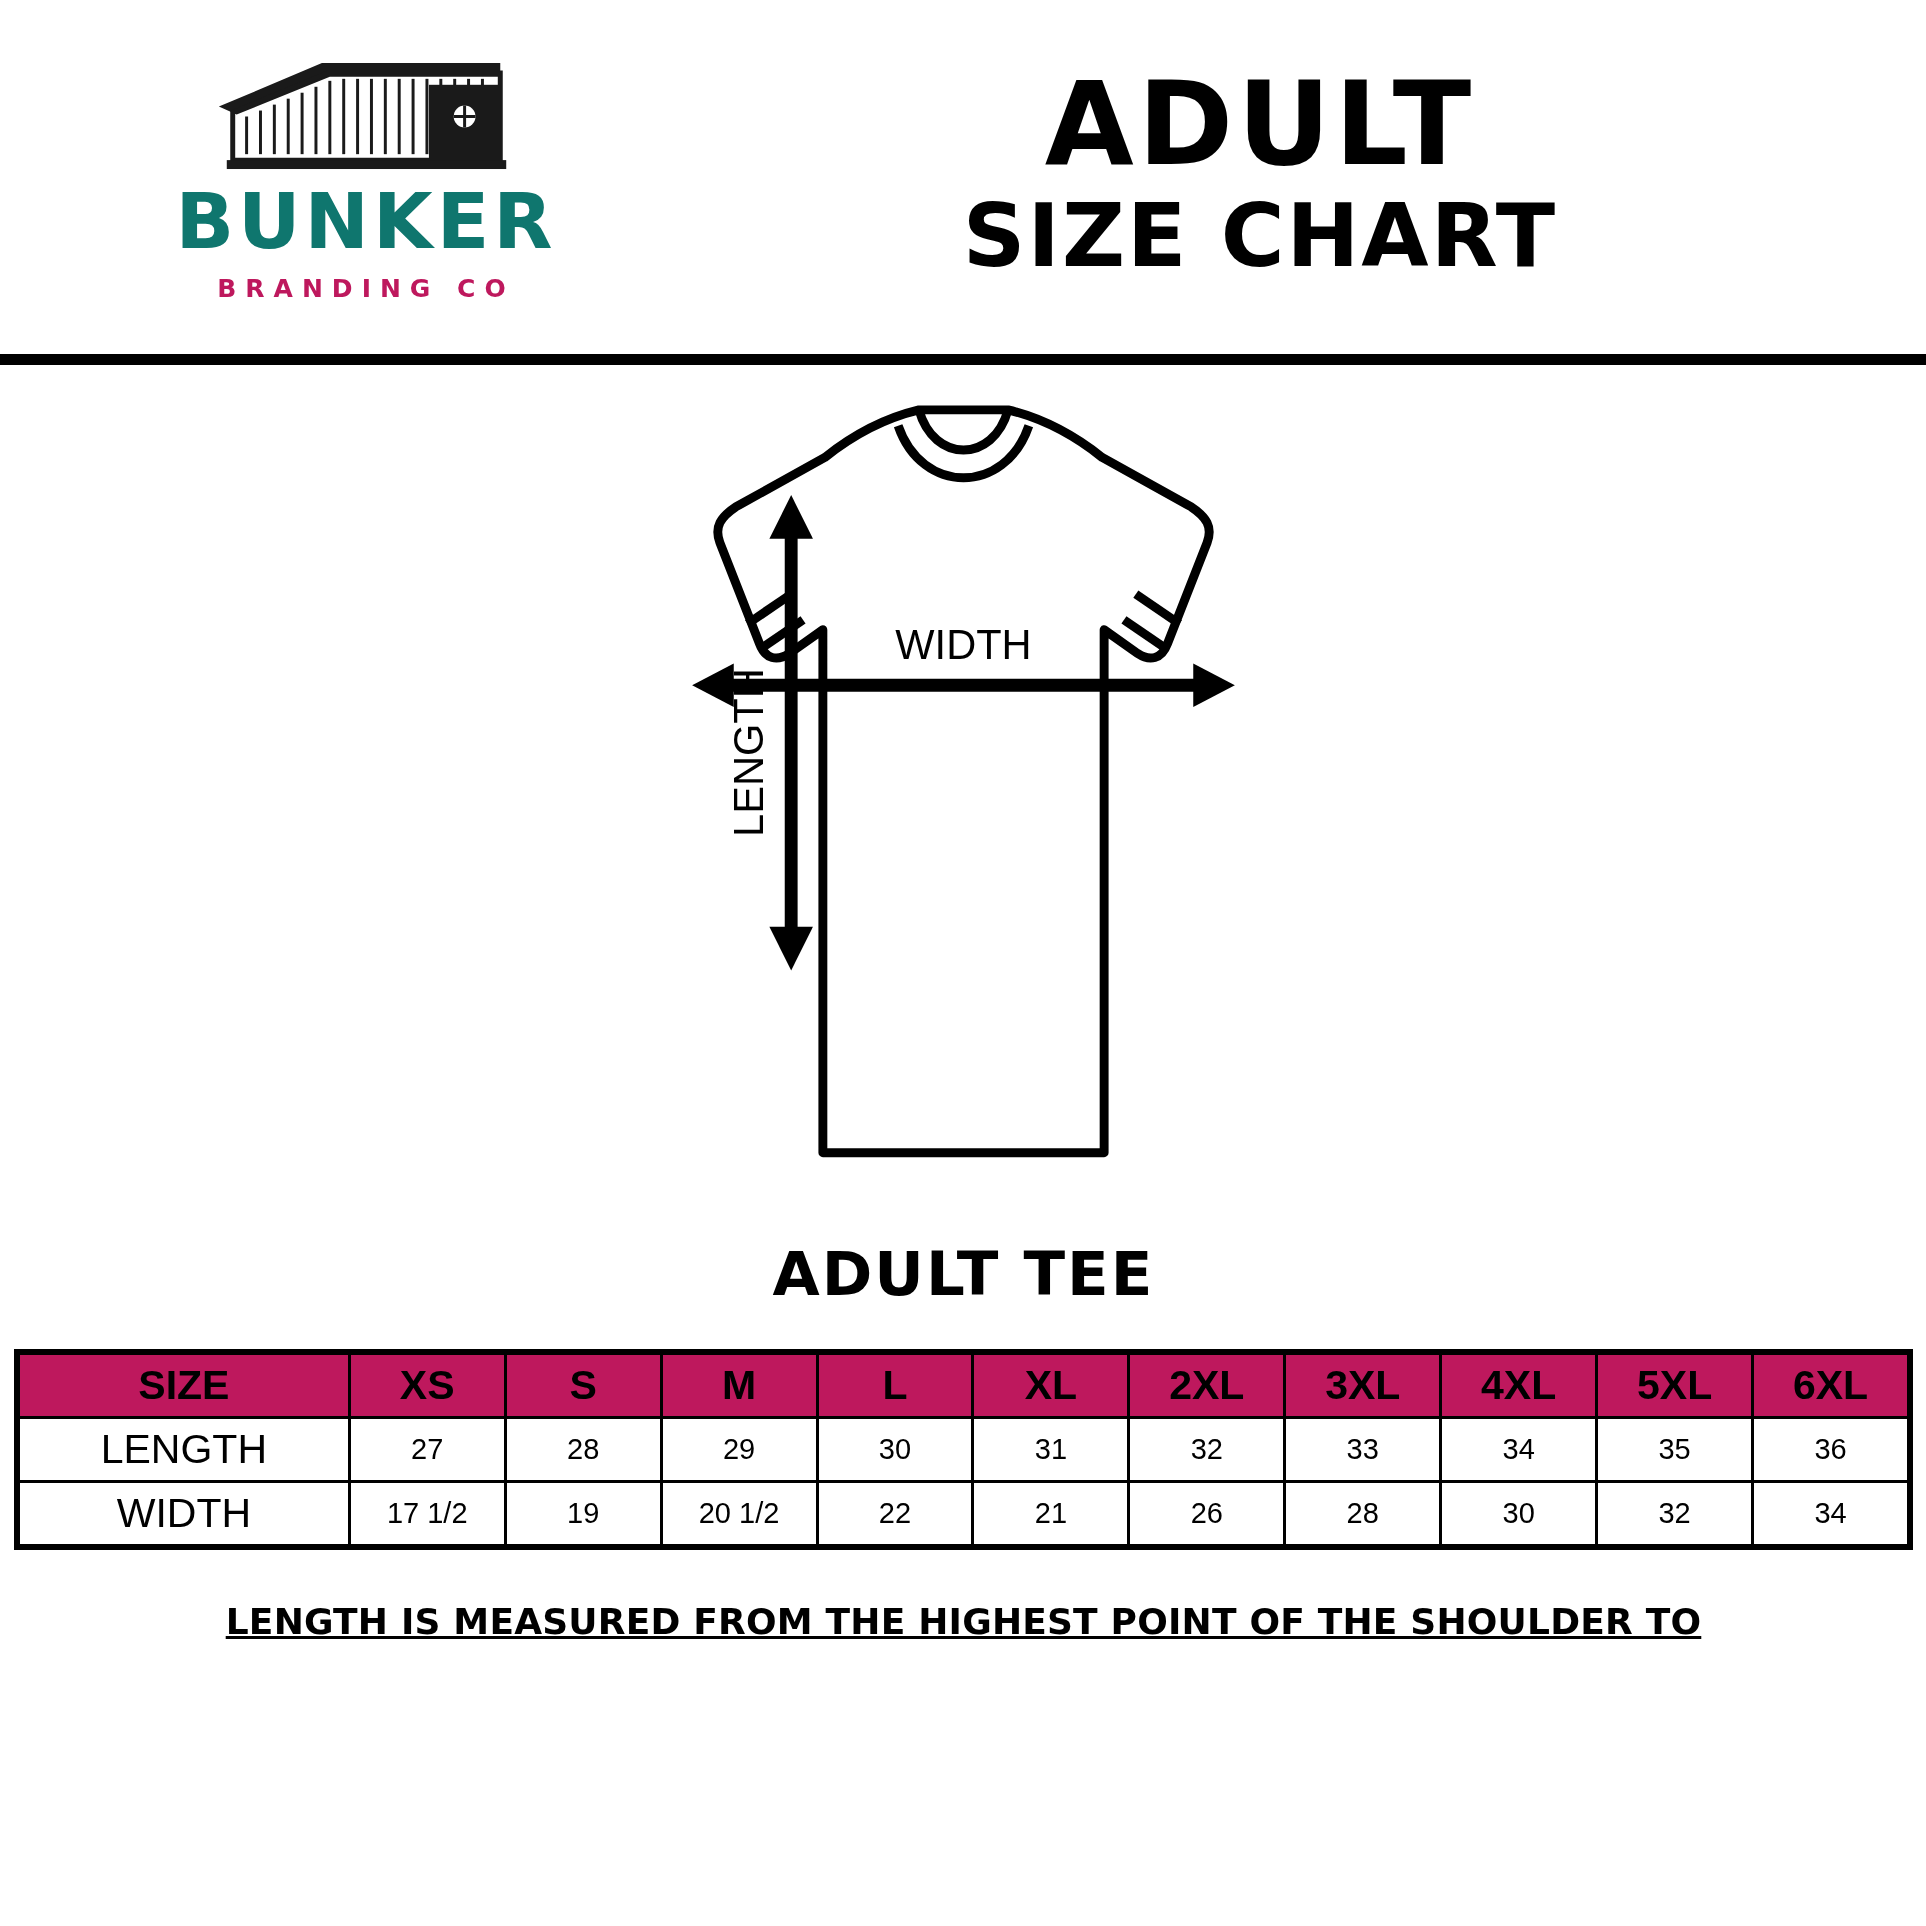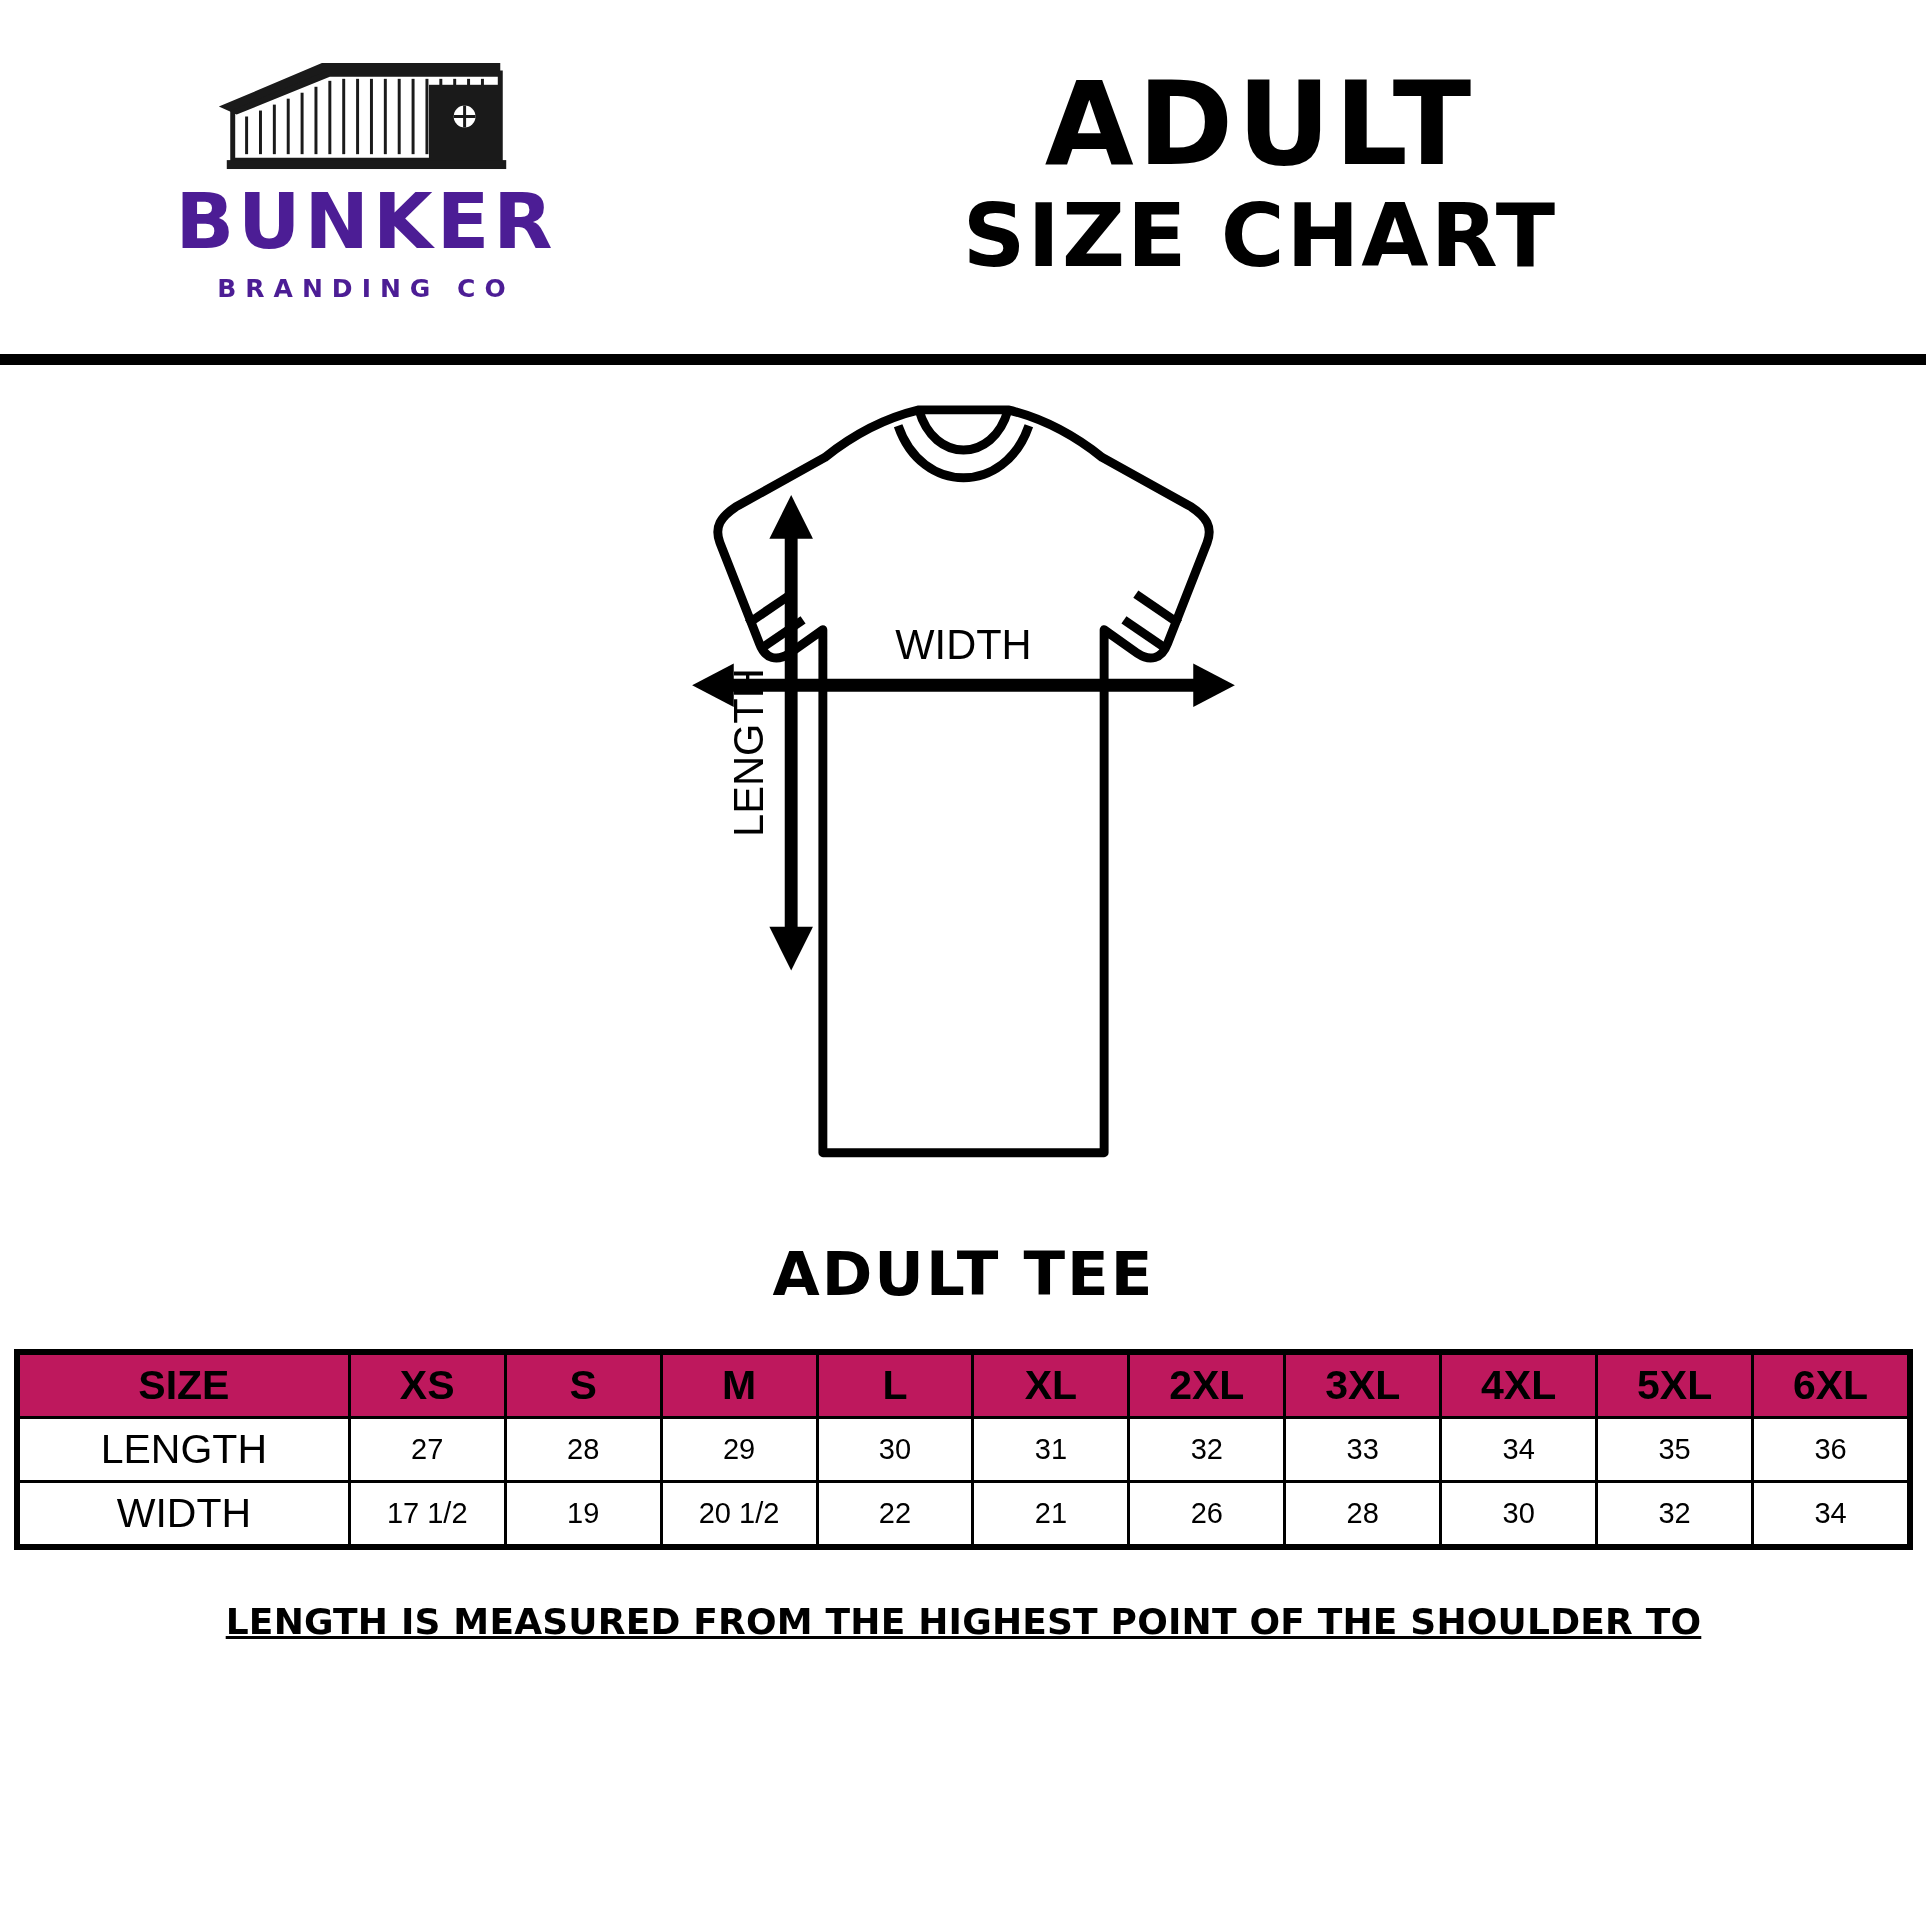--- a/index.html
+++ b/index.html
@@ -37,29 +37,29 @@
     height: 124px;
     position: relative;
   }
   .logo-word {
     font-family: "DejaVu Sans", sans-serif;
     font-weight: bold;
     font-size: 77px;
     letter-spacing: 4px;
     line-height: 1;
     margin-top: 4px;
-    color: #4c1d95;
+    color: #0f766e;
   }
   .logo-sub {
     font-family: "DejaVu Sans", sans-serif;
     font-weight: bold;
     font-size: 25px;
     letter-spacing: 9px;
     margin-top: 14px;
-    color: #4c1d95;
+    color: #be185d;
   }
   .title-block {
     flex: 1;
     display: flex;
     flex-direction: column;
     align-items: center;
     justify-content: center;
     padding-right: 40px;
   }
   .title-main {

